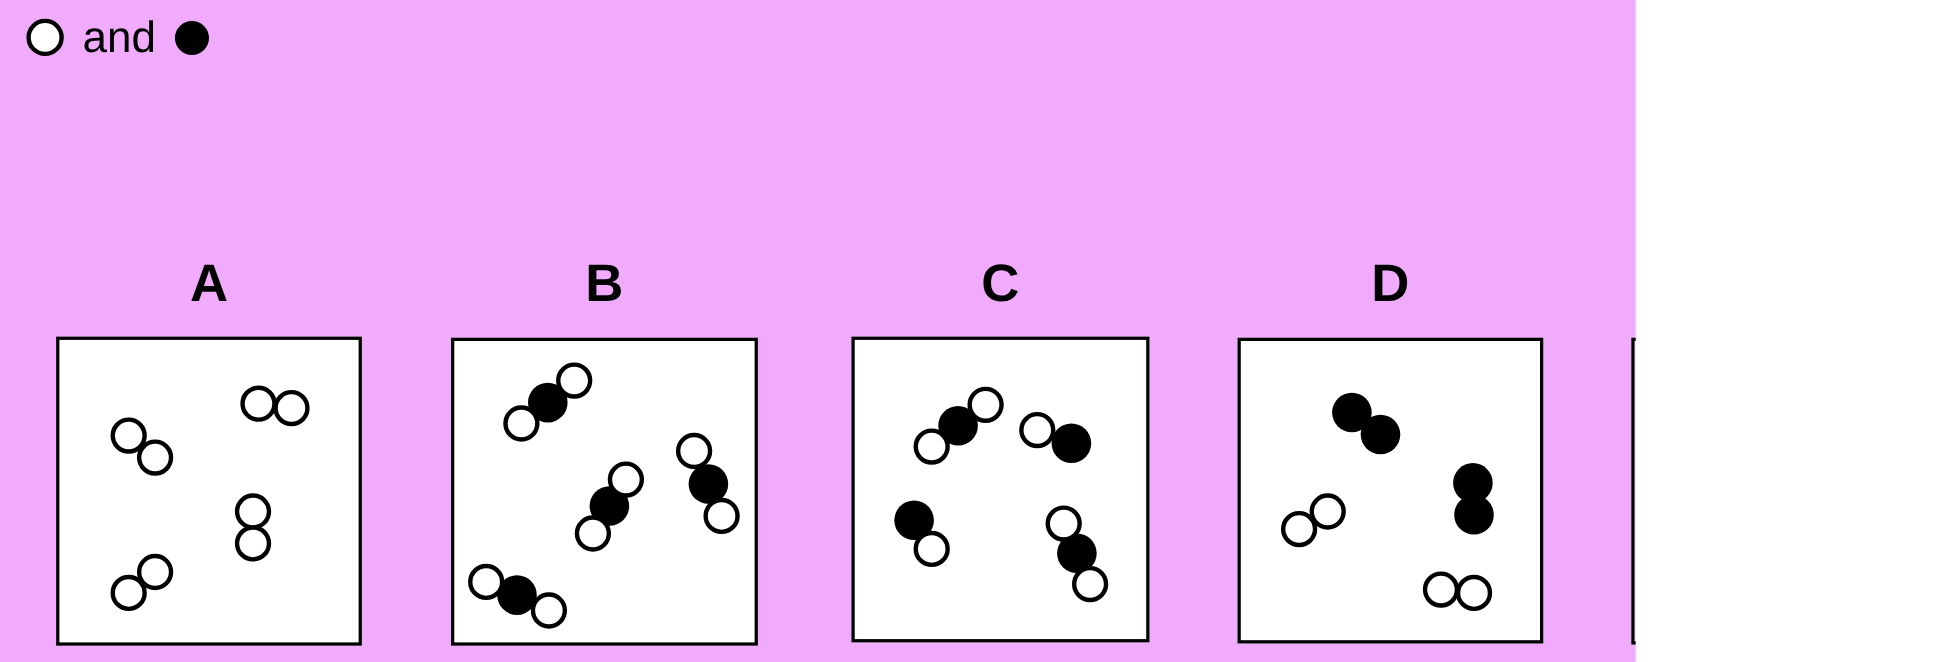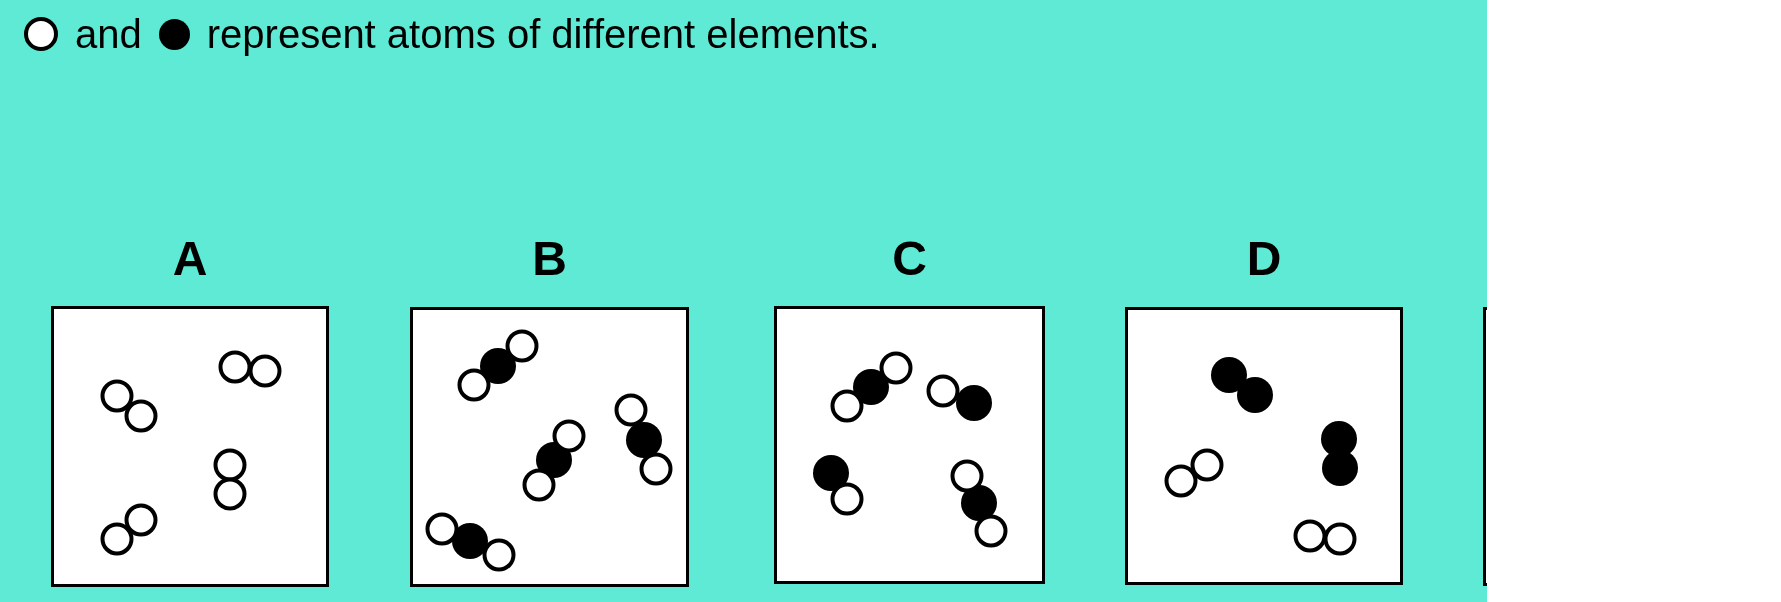--- a/index.html
+++ b/index.html
@@ -5,21 +5,21 @@
   html, body {
     margin: 0;
     padding: 0;
     background: #ffffff;
     font-family: "Liberation Sans", "DejaVu Sans", sans-serif;
   }
   .page {
     position: relative;
     width: 1487px;
     height: 602px;
-    background: #5eead4;
+    background: #f0abfc;
     overflow: hidden;
     color: #000000;
   }
   
   .legend {
     position: absolute;
     left: 24px;
     top: 11px;
     display: flex;
     align-items: center;
@@ -95,21 +95,20 @@
 </style>
 </head>
 <body>
 
 <div class="page">
 
   <div class="legend">
     <span class="legend-circle white"></span>
     <span>and</span>
     <span class="legend-circle black"></span>
-    <span>represent atoms of different elements.</span>
   </div>
 
 
   <div id="panels">
       <div class="panel-label" style="left: 51px; width: 278px;">A</div>
       <div class="panel-box" style="left: 51px; top: 306px; width: 278px; height: 281px;">
         <span class="molecule">
           <span class="atom white" style="left: 181px; top: 58px;"></span>
           <span class="atom white" style="left: 211px; top: 62px;"></span>
         </span>

